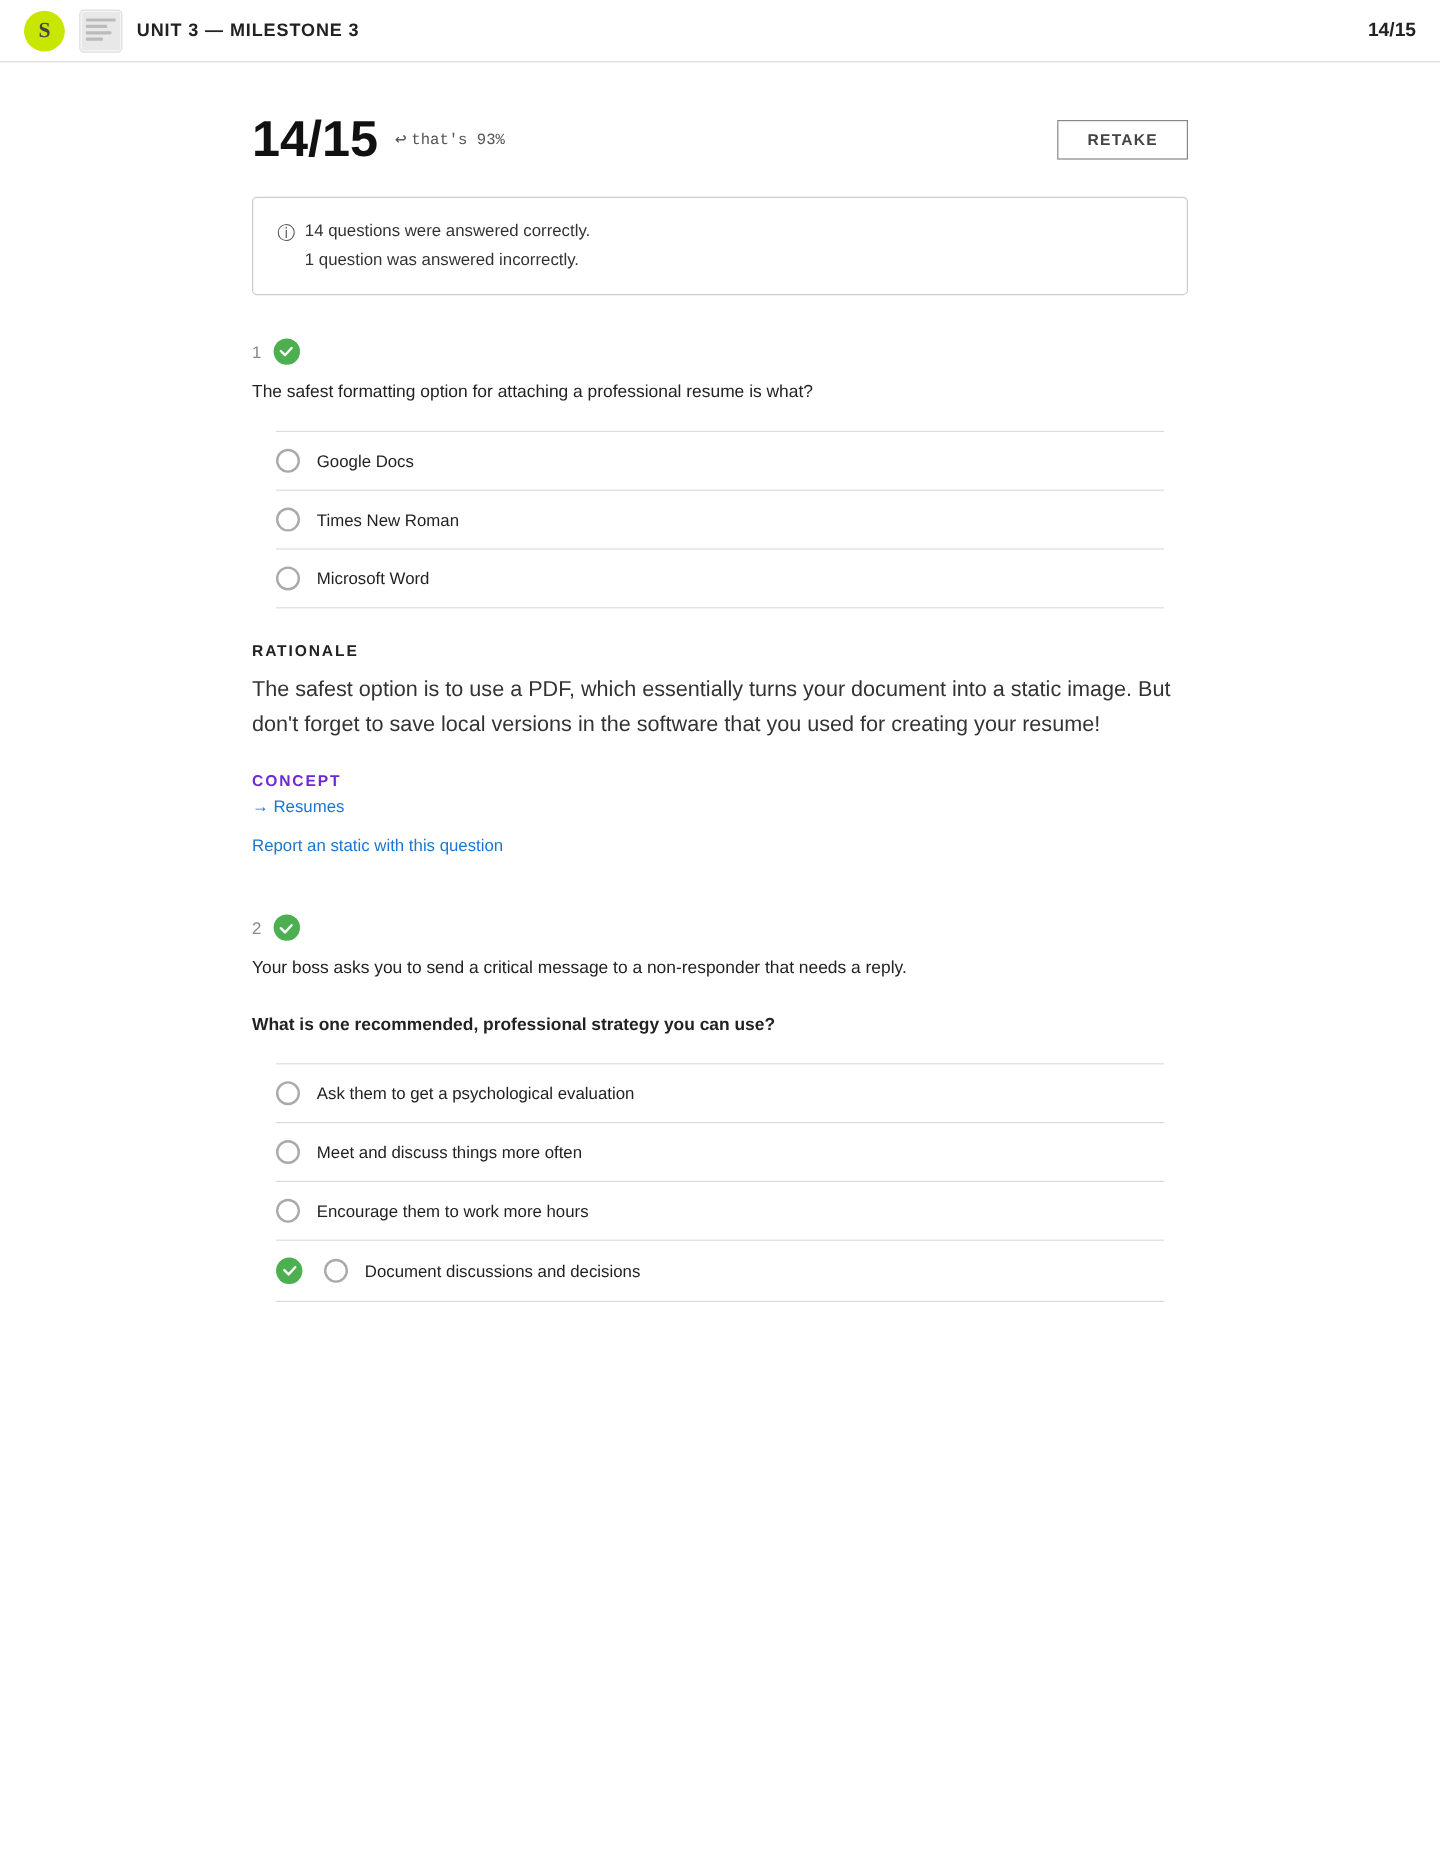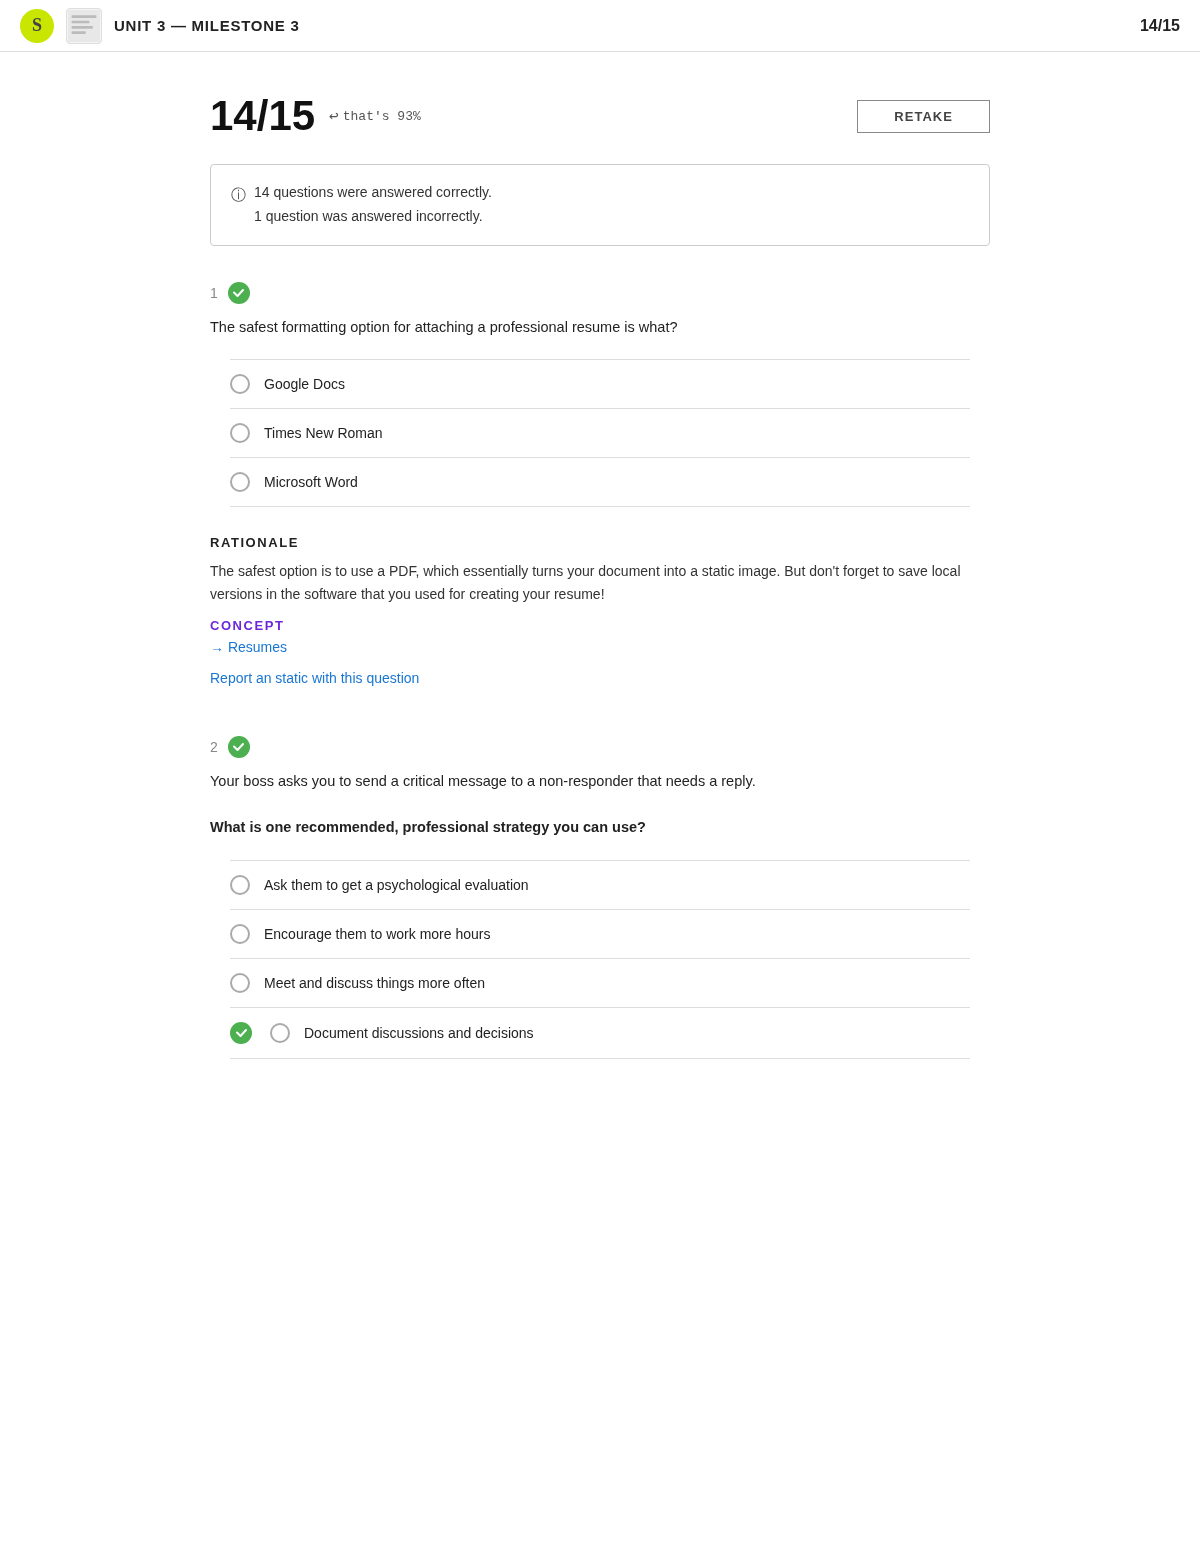--- a/index.html
+++ b/index.html
@@ -101,21 +101,21 @@
       gap: 4px;
     }
     .retake-btn {
       border: 1.5px solid #888;
       background: #fff;
       font-family: Arial, sans-serif;
       font-size: 13px;
       font-weight: bold;
       letter-spacing: 0.08em;
       color: #444;
-      padding: 8px 36px;
+      padding: 8px 24px;
       cursor: pointer;
       text-transform: uppercase;
     }
 
     
     .info-box {
       border: 1px solid #ccc;
       border-radius: 4px;
       padding: 16px 20px;
       margin-bottom: 36px;
@@ -242,24 +242,24 @@
       font-size: 13px;
       font-weight: bold;
       letter-spacing: 0.12em;
       text-transform: uppercase;
       color: #222;
       margin-bottom: 10px;
       margin-top: 28px;
     }
     .rationale-text {
       font-family: Arial, sans-serif;
-      font-size: 14px;
+      font-size: 18px;
       color: #333;
       line-height: 1.65;
-      margin-bottom: 12px;
+      margin-bottom: 24px;
     }
     .concept-section {
       margin-bottom: 14px;
     }
     .concept-title {
       font-family: Arial, sans-serif;
       font-size: 13px;
       font-weight: bold;
       letter-spacing: 0.12em;
       text-transform: uppercase;
@@ -391,26 +391,26 @@
 
     <div class="options-list">
 
       <div class="option-row">
         <div class="radio-outer"></div>
         <span class="option-label">Ask them to get a psychological evaluation</span>
       </div>
 
       <div class="option-row">
         <div class="radio-outer"></div>
+        <span class="option-label">Meet and discuss things more often</span>
+      </div>
+
+      <div class="option-row">
+        <div class="radio-outer"></div>
         <span class="option-label">Encourage them to work more hours</span>
-      </div>
-
-      <div class="option-row">
-        <div class="radio-outer"></div>
-        <span class="option-label">Meet and discuss things more often</span>
       </div>
 
       <div class="option-row correct-answer">
         <div class="correct-indicator">
           <svg viewBox="0 0 13 13" fill="none" xmlns="http://www.w3.org/2000/svg">
             <path d="M2 6.5L5.5 10L11 4" stroke="white" stroke-width="2" stroke-linecap="round" stroke-linejoin="round"></path>
           </svg>
         </div>
         <div class="radio-outer"></div>
         <span class="option-label">Document discussions and decisions</span>

